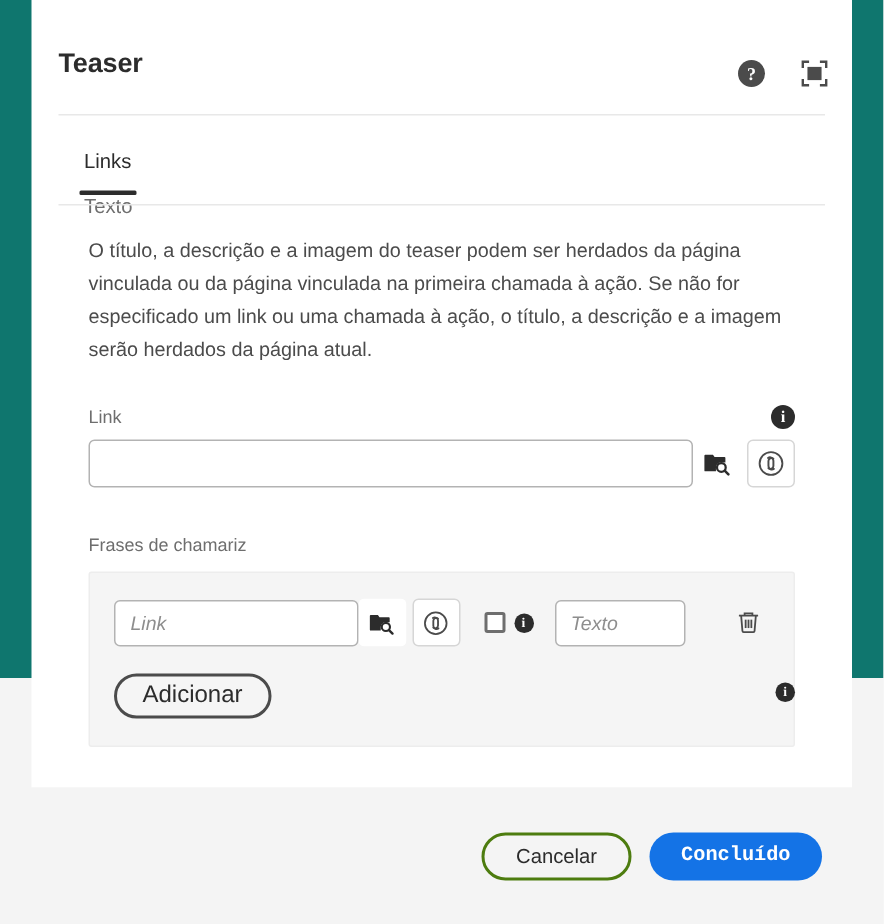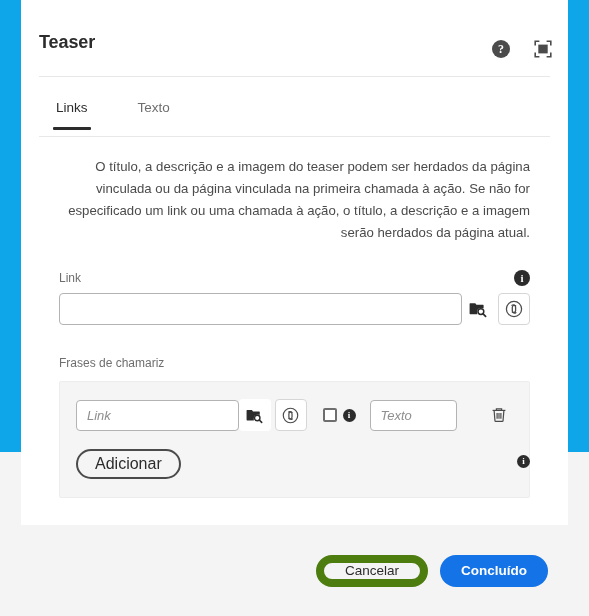--- a/index.html
+++ b/index.html
@@ -9,21 +9,21 @@
     overflow: hidden;
     background: #f4f4f4;
     font-family: "Liberation Sans", "DejaVu Sans", sans-serif;
     -webkit-font-smoothing: antialiased;
   }
 
   .dialog {
     position: relative;
     width: 589px;
     height: 452px;
-    background: #0ea5e9;
+    background: #0f766e;
     padding-left: 36px;
   }
 
   
   .panel {
     position: absolute;
     left: 21px;
     top: 0px;
     width: 547px;
     height: 525px;
@@ -85,22 +85,23 @@
     background: #e8e8e8;
   }
 
   
   .tabs {
     position: relative;
     margin: 0 18px;
     height: 58px;
     display: flex;
     align-items: flex-start;
-    gap: 16px;
+    gap: 0px;
     padding-top: 22px;
+    flex-direction: column;
   }
   .tab {
     position: relative;
     font-size: 13.5px;
     color: #6e6e6e;
     padding: 0 17px 14px 17px;
     cursor: pointer;
     white-space: nowrap;
     line-height: 16px;
   }
@@ -129,21 +130,20 @@
     margin-top: 20px;
     position: relative;
   }
 
   .description {
     font-size: 13.2px;
     line-height: 22px;
     color: #4b4b4b;
     margin: 0 0 26px 0;
     max-width: 482px;
-    text-align: right;
   }
 
   .field-label-row {
     display: flex;
     align-items: center;
     justify-content: space-between;
     margin-bottom: 7px;
     height: 16px;
   }
   .field-label {
@@ -289,39 +289,39 @@
     background: #f4f4f4;
     display: flex;
     align-items: center;
     justify-content: flex-end;
     gap: 12px;
     padding-right: 20px;
   }
   .btn-cancel {
     height: 32px;
     border-radius: 17px;
-    border: 8px solid #4d7c0f;
+    border: 2px solid #4d7c0f;
     background: transparent;
     color: #2c2c2c;
     font-size: 13.5px;
     padding: 0 21px;
     cursor: pointer;
     font-family: "Liberation Sans", sans-serif;
   }
   .btn-primary {
     height: 32px;
     border-radius: 17px;
     border: none;
     background: #1473e6;
     color: #ffffff;
     font-size: 13.5px;
     font-weight: bold;
     padding: 0 21px;
     cursor: pointer;
-    font-family: Liberation Sans, sans-serif;
+    font-family: Liberation Mono, monospace;
   }
 </style>
 </head>
 <body>
 
 <div class="dialog">
 
   <div class="panel">
 
     <div class="header">

